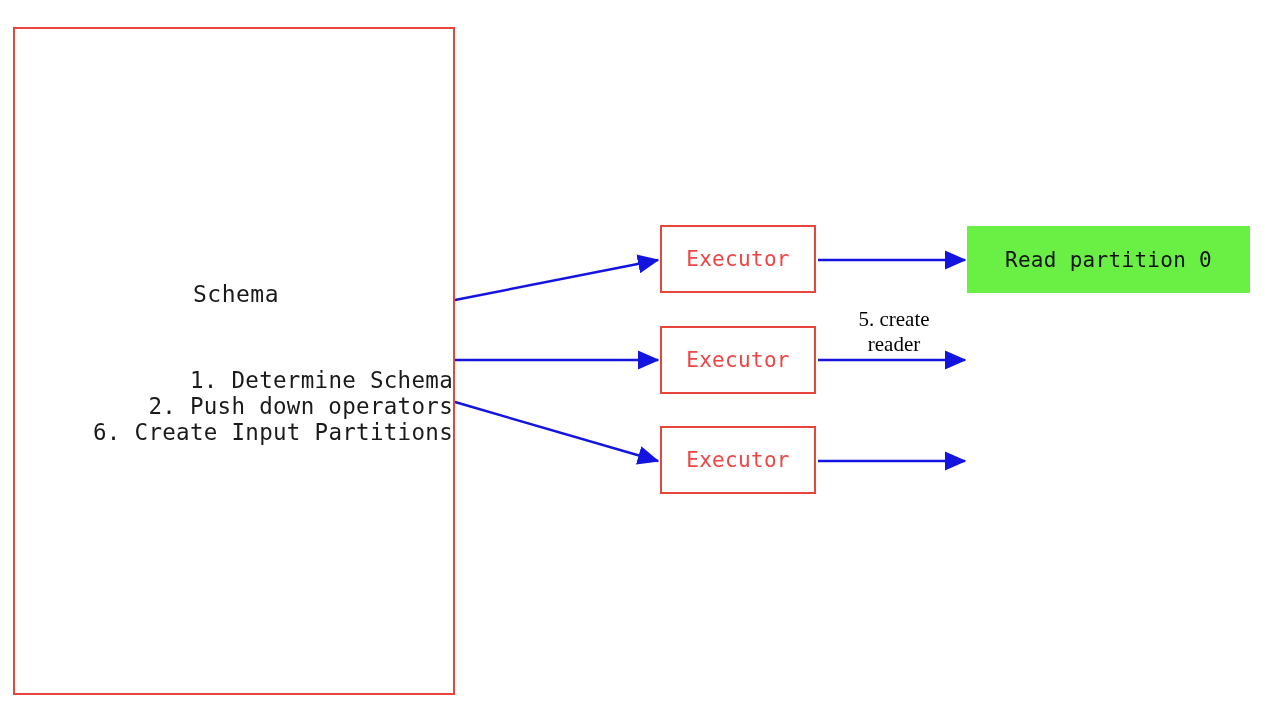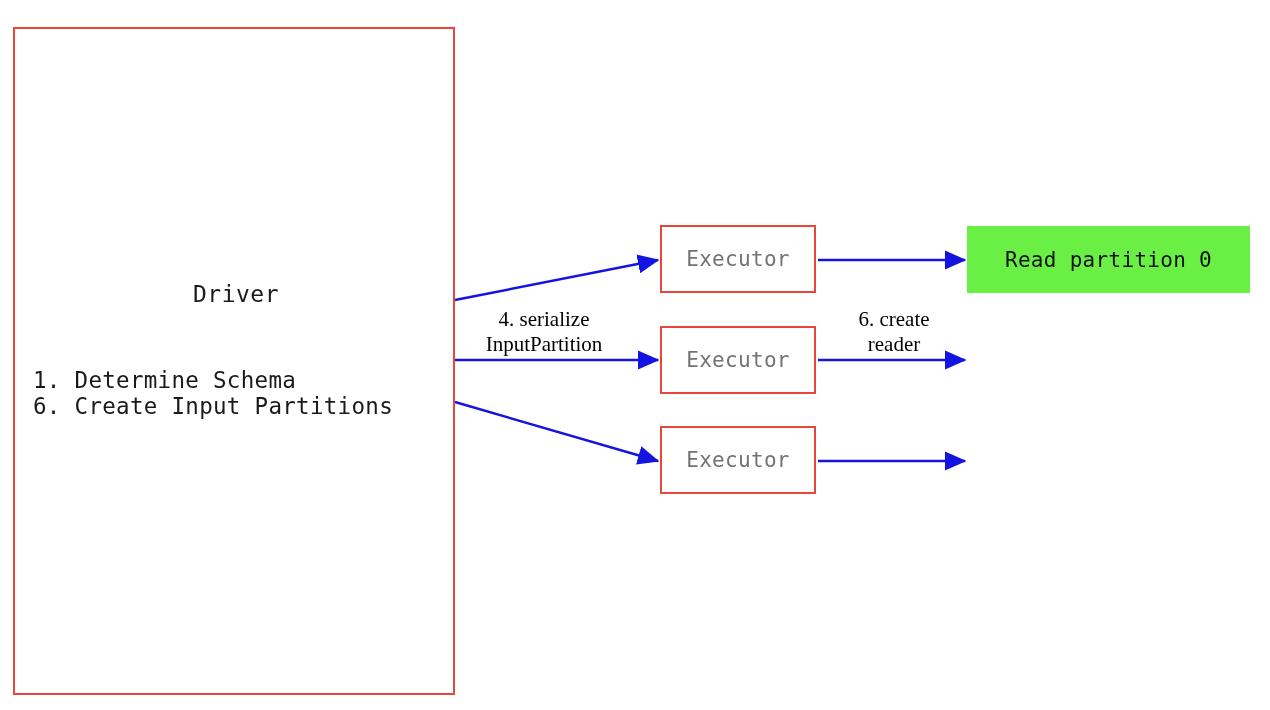--- a/index.html
+++ b/index.html
@@ -52,39 +52,40 @@
     top: 338px;
     width: 420px;
     font-family: "DejaVu Sans Mono", "Liberation Mono", monospace;
     font-size: 22.5px;
     line-height: 26px;
     color: #1a1a1a;
     letter-spacing: 0.3px;
   }
   .driver-steps .step-line {
     white-space: pre;
+    text-align: right;
   }
 
   
   .executor-box {
     position: absolute;
     left: 660px;
     width: 156px;
     height: 68px;
     box-sizing: border-box;
     border: 2px solid var(--red, #e8453c);
     background: #ffffff;
     display: flex;
     align-items: center;
     justify-content: center;
   }
   .executor-box .executor-label {
     font-family: "DejaVu Sans Mono", "Liberation Mono", monospace;
     font-size: 21px;
-    color: #737373;
+    color: #ef4444;
     letter-spacing: 0.3px;
   }
   .executor-row-0 { top: 225px; }
   .executor-row-1 { top: 326px; }
   .executor-row-2 { top: 426px; }
 
   
   .partition-box {
     position: absolute;
     left: 967px;
@@ -143,39 +144,38 @@
         <line x1="455" y1="402" x2="658" y2="461" stroke="#1414e0" stroke-width="2.4" marker-end="url(#arrowhead)"></line>
       </g>
     <g id="arrow-group-exec">
         <line x1="818" y1="260" x2="965" y2="260" stroke="#1414e0" stroke-width="2.4" marker-end="url(#arrowhead)"></line>
         <line x1="818" y1="360" x2="965" y2="360" stroke="#1414e0" stroke-width="2.4" marker-end="url(#arrowhead)"></line>
         <line x1="818" y1="461" x2="965" y2="461" stroke="#1414e0" stroke-width="2.4" marker-end="url(#arrowhead)"></line>
       </g>
   </svg>
 
   <div class="driver-box">
-    <div class="driver-title">Driver</div>
+    <div class="driver-title">Schema</div>
     <div class="driver-steps">
       <div class="step-line">1. Determine Schema</div>
+      <div class="step-line">2. Push down operators</div>
       <div class="step-line">6. Create Input Partitions</div>
     </div>
   </div>
 
   <div class="executor-box executor-row-0">
     <span class="executor-label">Executor</span>
   </div>
   <div class="executor-box executor-row-1">
     <span class="executor-label">Executor</span>
   </div>
   <div class="executor-box executor-row-2">
     <span class="executor-label">Executor</span>
   </div>
 
   <div class="partition-box partition-row-0">
     <span class="partition-label">Read partition 0</span>
   </div>
 
-  <div class="arrow-label label-serialize">4. serialize
-InputPartition</div>
-  <div class="arrow-label label-create-reader">6. create
+  <div class="arrow-label label-create-reader">5. create
 reader</div>
 
 </div>
 
 </body></html>

